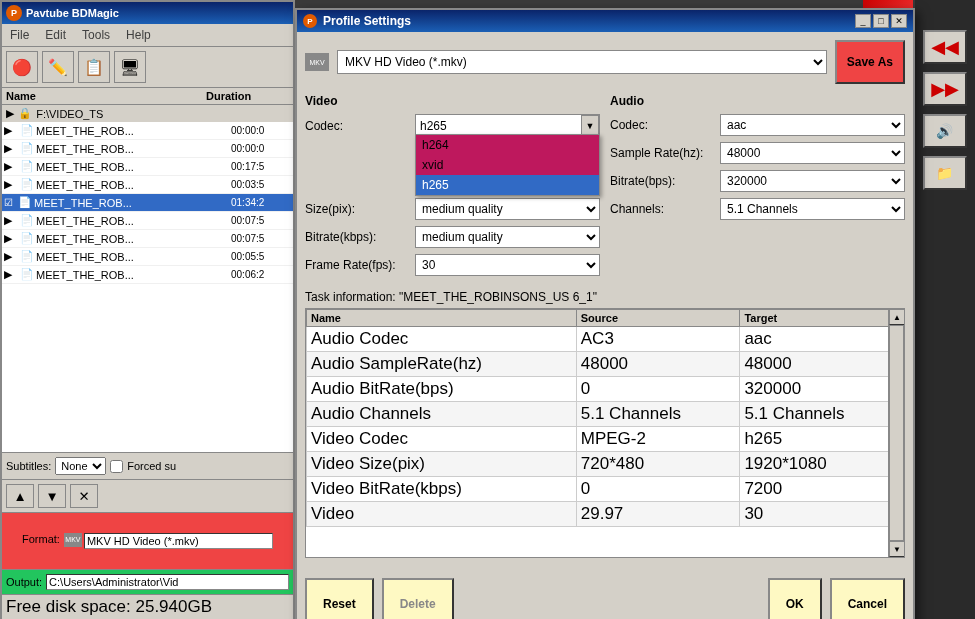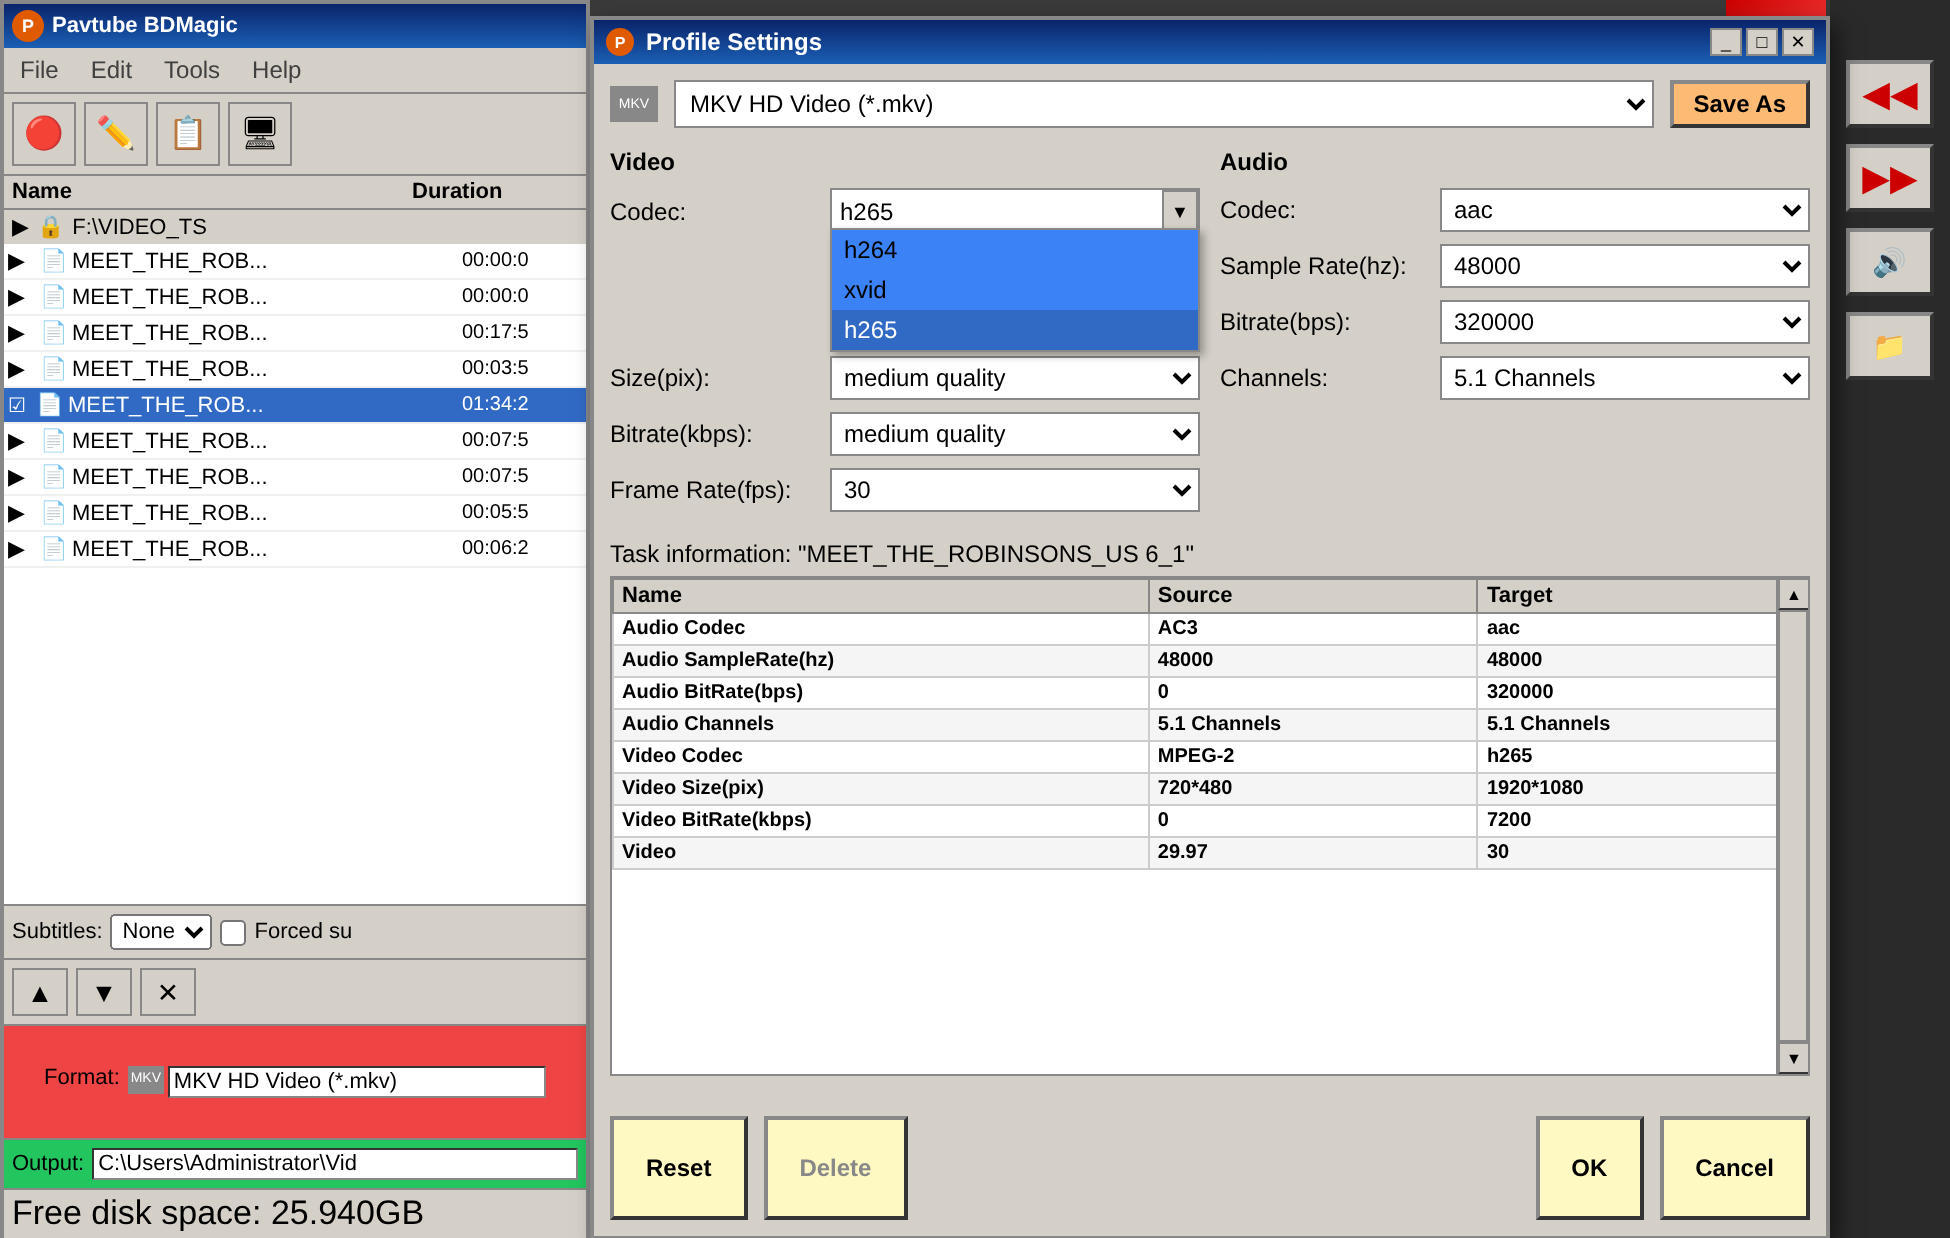--- a/index.html
+++ b/index.html
@@ -272,23 +272,23 @@
 
     .profile-dropdown {
       flex: 1;
       padding: 3px;
       font-size: 12px;
       background: white;
       border: 1px solid #888;
     }
 
     .save-as-btn {
-      background: #fdba74;
+      background: #ef4444;
       border: 2px outset #888;
-      padding: 3px 10px;
+      padding: 13px 10px;
       font-size: 12px;
       font-weight: bold;
       cursor: pointer;
     }
 
     .sections {
       display: flex;
       gap: 10px;
       margin-bottom: 8px;
     }
@@ -332,21 +332,21 @@
     .dropdown-container {
       position: relative;
       flex: 1;
     }
 
     .dropdown-shown {
       position: absolute;
       top: 20px;
       left: 0;
       right: 0;
-      background: #3b82f6;
+      background: #be185d;
       border: 1px solid #888;
       z-index: 100;
       box-shadow: 2px 2px 4px rgba(0,0,0,0.3);
     }
 
     .dropdown-option {
       padding: 3px 6px;
       font-size: 12px;
       cursor: pointer;
     }
@@ -393,22 +393,21 @@
       padding: 2px 4px;
       font-size: 11px;
       text-align: left;
       position: sticky;
       top: 0;
     }
 
     .task-table td {
       border: 1px solid #ccc;
       padding: 2px 4px;
-      font-size: 10px;
-      font-weight: bold;
+      font-size: 17px;
     }
 
     .task-table tr:nth-child(even) td { background: #f5f5f5; }
 
     .dialog-footer {
       display: flex;
       justify-content: space-between;
       padding: 4px 8px 8px;
       gap: 8px;
     }

